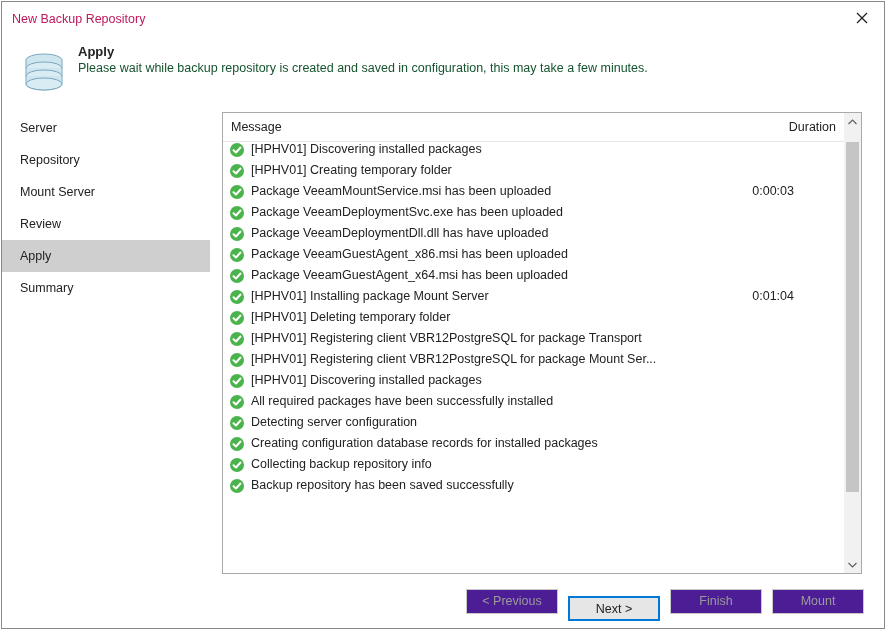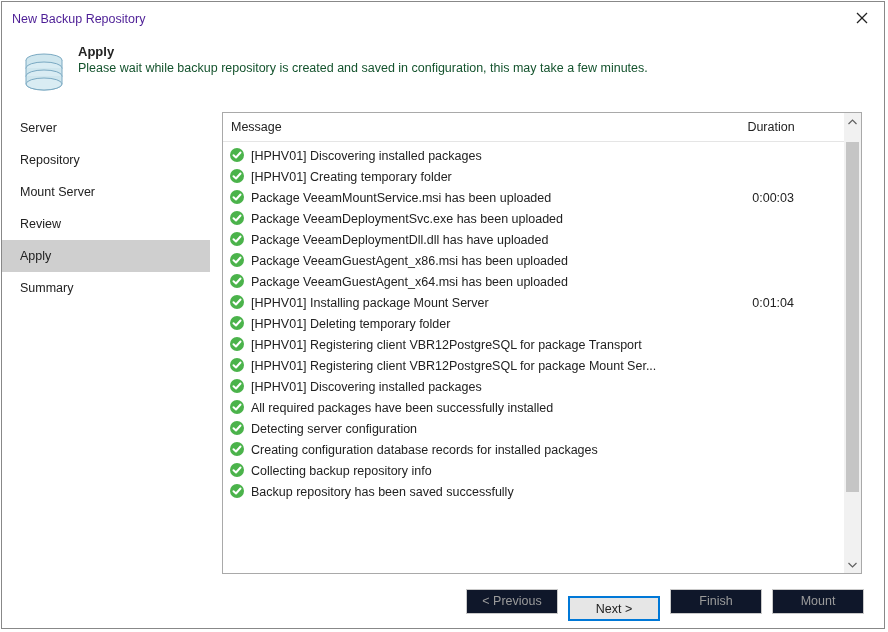--- a/index.html
+++ b/index.html
@@ -24,21 +24,21 @@
   
   .title-bar {
     display: flex;
     align-items: center;
     justify-content: space-between;
     padding: 6px 8px 0 10px;
     height: 22px;
   }
   .title-text {
     font-size: 12.5px;
-    color: #4c1d95;
+    color: #be185d;
   }
   .close-x {
     width: 28px;
     text-align: center;
     font-size: 15px;
     color: #222;
     cursor: pointer;
     line-height: 18px;
   }
   
@@ -113,29 +113,29 @@
     border-bottom: 1px solid #e5e5e5;
     font-size: 12.5px;
   }
   .col-msg-h {
     flex: 1 1 auto;
     padding-left: 8px;
   }
   .col-dur-h {
     width: 130px;
     padding-right: 8px;
-    text-align: center;
+    text-align: right;
   }
   .grid-body {
     flex: 1 1 auto;
     overflow: hidden;
   }
   .row {
     display: flex;
-    align-items: flex-end;
+    align-items: flex-start;
     height: 21px;
     padding-left: 6px;
     font-size: 12.5px;
     white-space: nowrap;
   }
   .row-icon {
     width: 16px;
     height: 16px;
     margin-right: 6px;
     flex: 0 0 auto;
@@ -194,21 +194,21 @@
     border: 1px solid #adadad;
     background: #e1e1e1;
     font-size: 12.5px;
     font-family: inherit;
     color: #222;
     cursor: pointer;
     padding: 0 8px;
   }
   .btn:disabled {
     color: #9b9b9b;
-    background: #0f172a;
+    background: #4c1d95;
     border-color: #c9c9c9;
     cursor: default;
   }
   .btn.primary {
     border: 2px solid #0078d7;
     background: #e6e6e6;
     height: 25px;
     margin-top: 15px;
   }
 </style>

